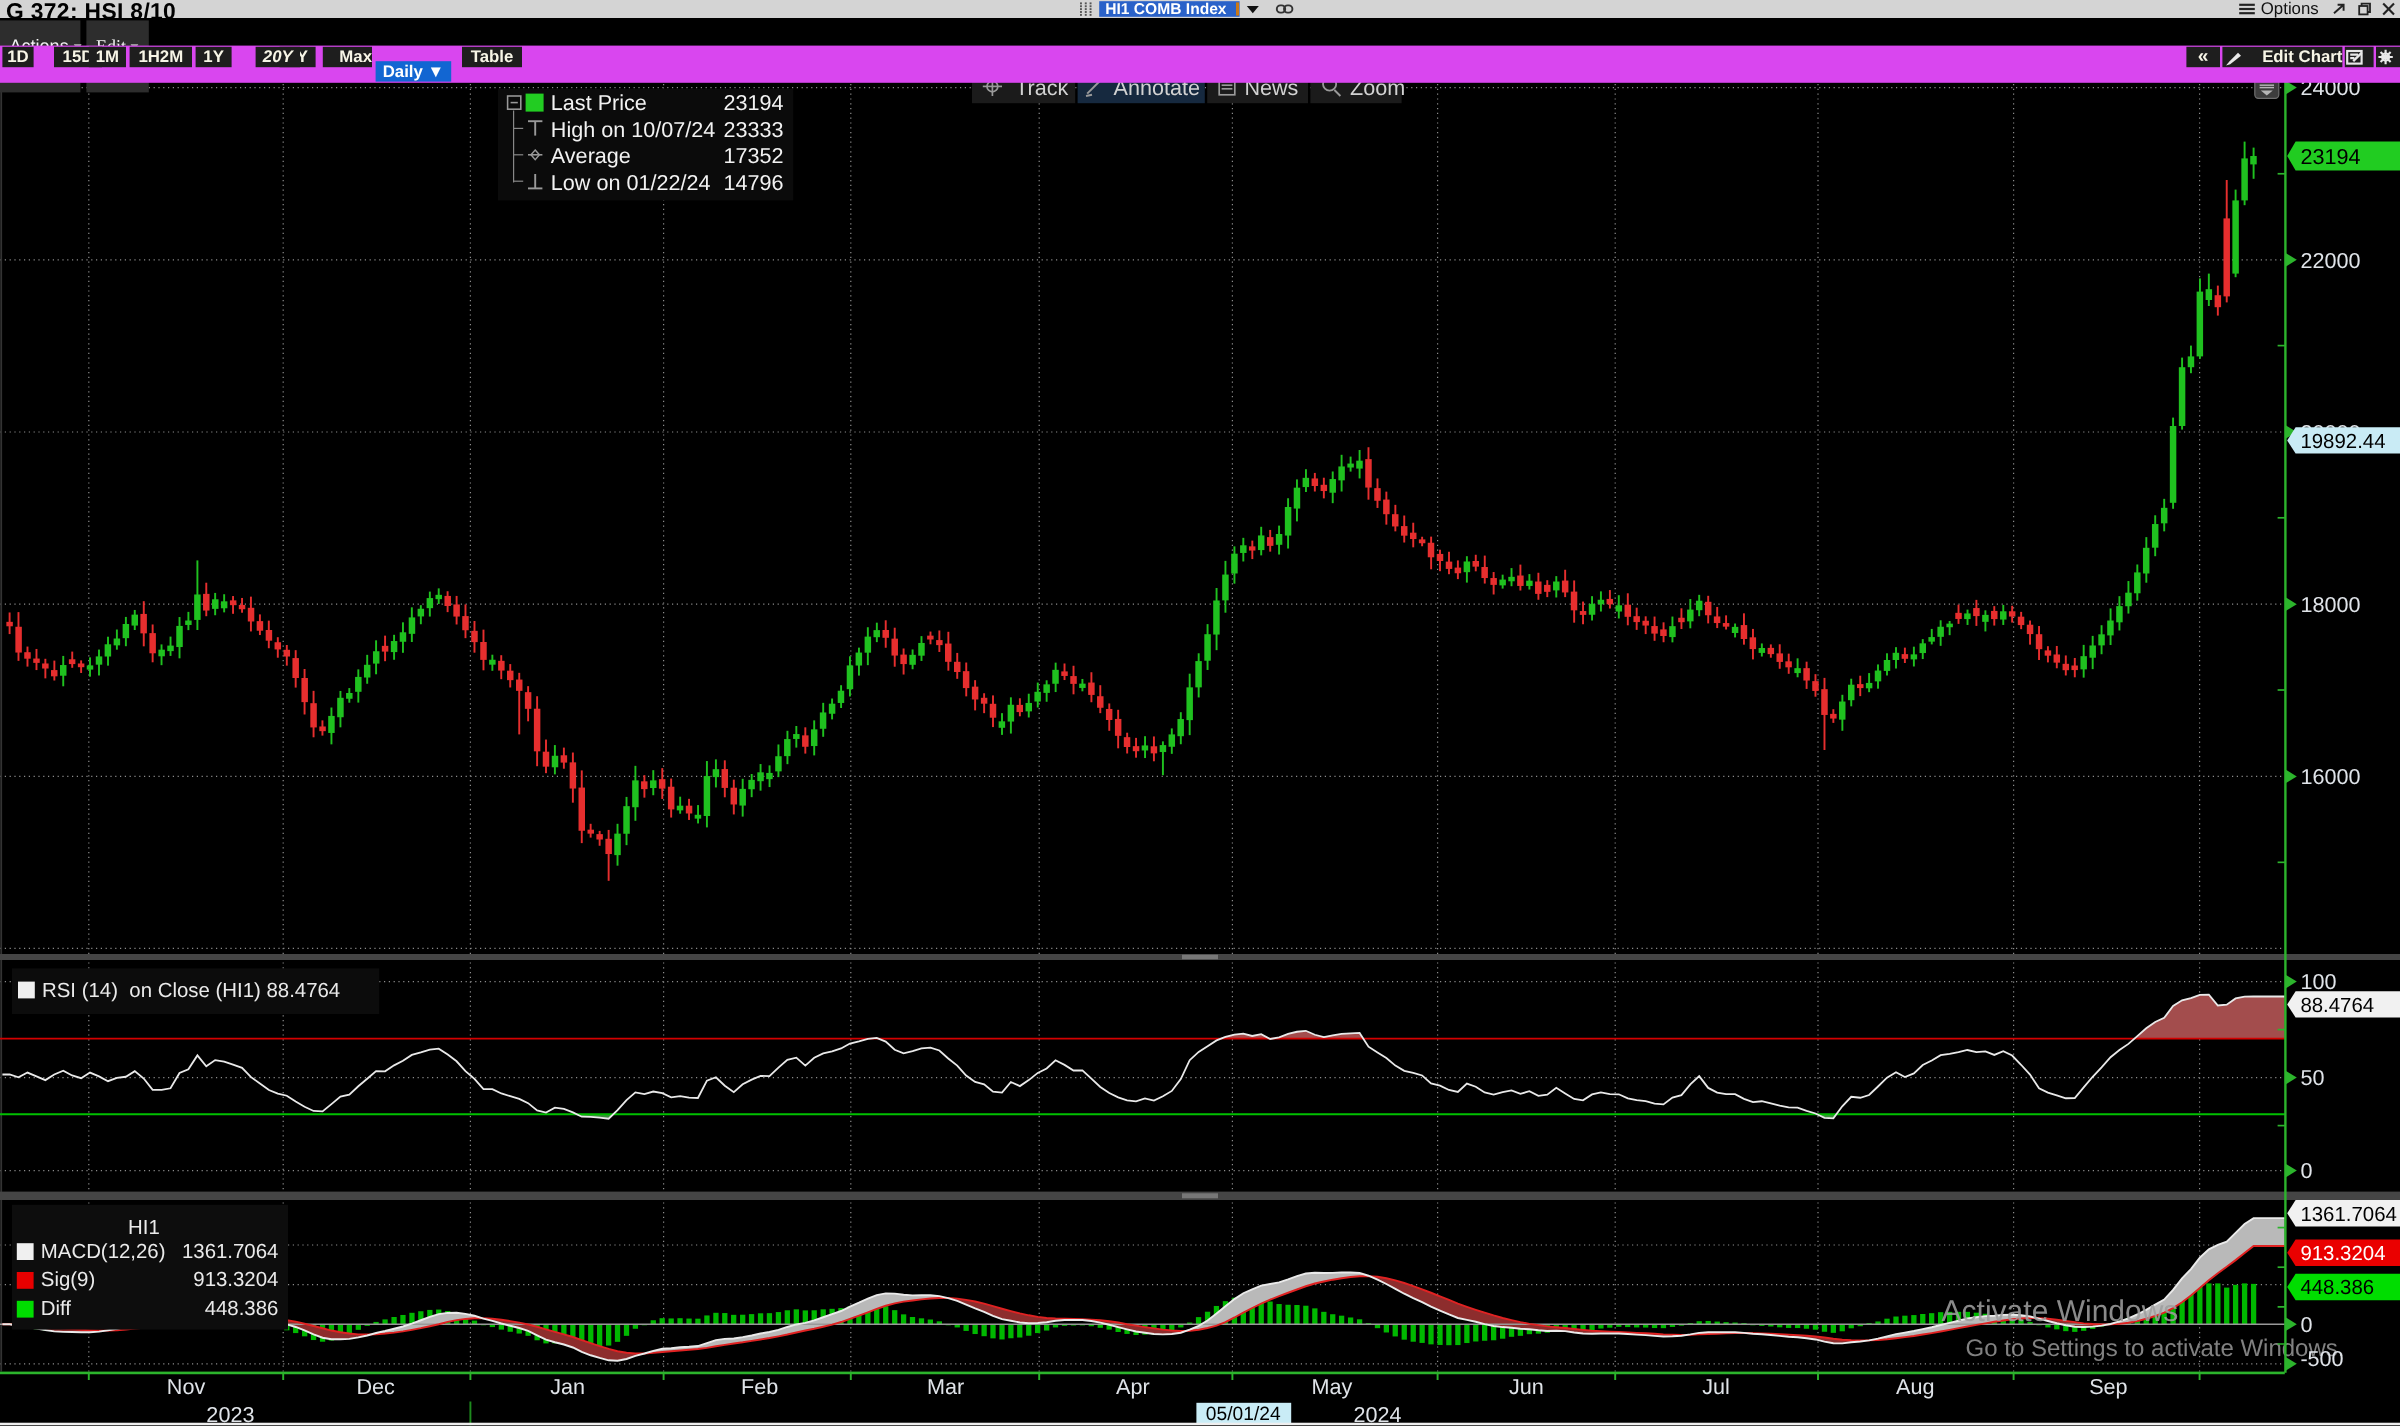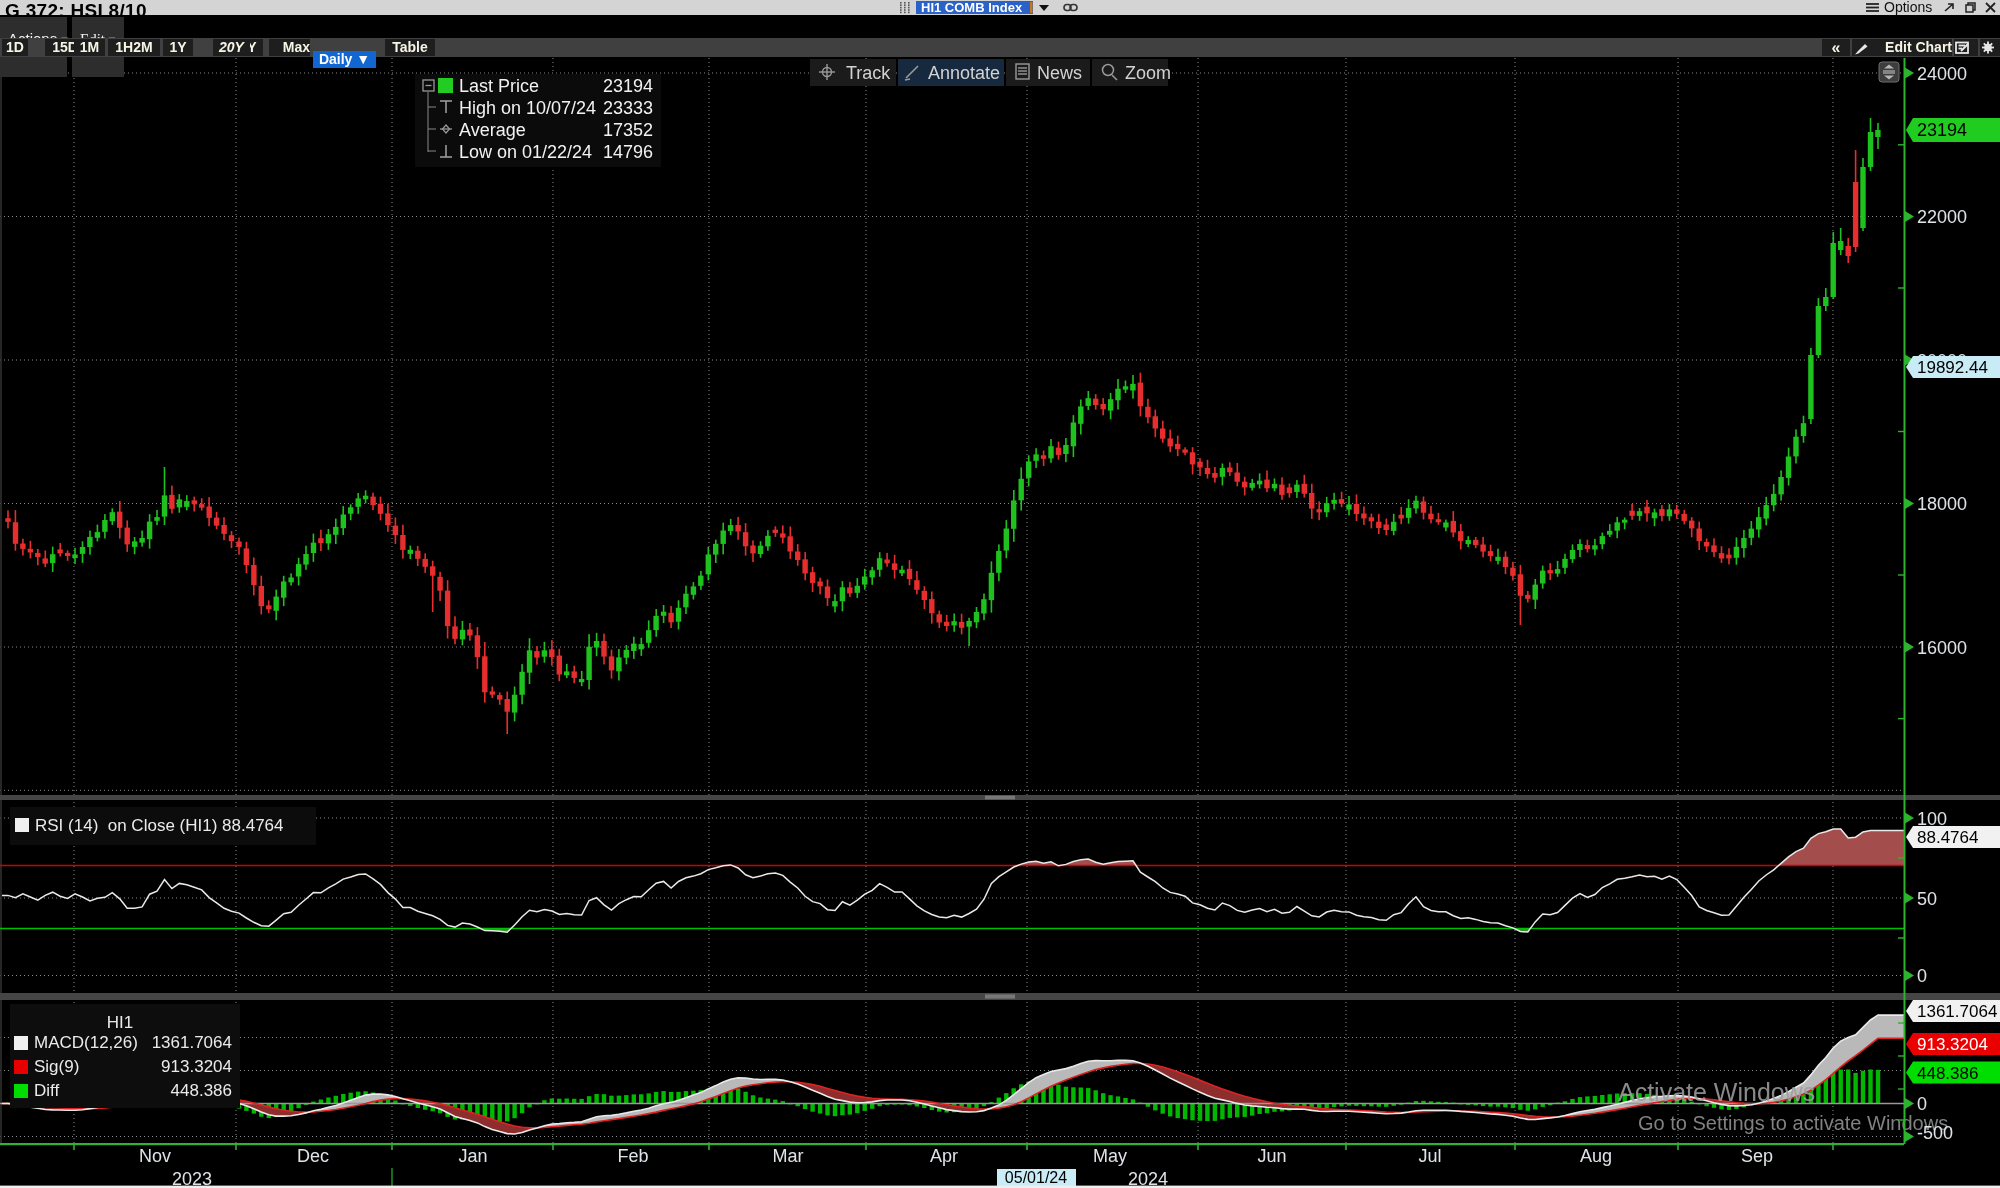--- a/index.html
+++ b/index.html
@@ -1,18 +1,18 @@
 <!DOCTYPE html>
 <html><head><meta charset="utf-8"><style>
 html,body{margin:0;padding:0;background:#000;width:2000px;height:1188px;overflow:hidden;font-family:"Liberation Sans",sans-serif;}
 #titlebar{position:absolute;left:0;top:0;width:2000px;height:15px;background:#d4d4d4;}
 #titlebar .t{position:absolute;left:5px;top:0px;font-size:19px;font-weight:bold;color:#000;letter-spacing:0.3px;}
 #menubar{position:absolute;left:0;top:15px;width:2000px;height:23px;background:#000;}
 .menu{position:absolute;top:2px;height:36px;background:#2d2d2d;color:#f2f2f2;font-size:15px;line-height:20px;padding:12px 8px;white-space:nowrap;}
-#toolbar{position:absolute;left:0;top:38px;width:2000px;height:19px;background:#404040;}
+#toolbar{position:absolute;left:0;top:38px;width:2000px;height:31px;background:#d946ef;}
 .tb{position:absolute;top:1px;height:17px;background:#1e1e1e;color:#f7f5e6;font-size:14px;font-weight:bold;line-height:17px;text-align:center;}
 .tbb{background:#1266d2;color:#fff;margin-top:12px;}
 svg{position:absolute;left:0;top:0;}
 svg text{font-family:"Liberation Sans",sans-serif;}
 .gd{stroke:#8c8c8c;stroke-width:1;stroke-dasharray:1 3;}
 .ax{font-size:18px;fill:#dfe3e8;}
 .lg{font-size:18px;fill:#f2f2f2;}
 .lg2{font-size:17px;fill:#eaeaea;}
 .bt{font-size:18px;fill:#d2d2d2;}
 </style></head>

